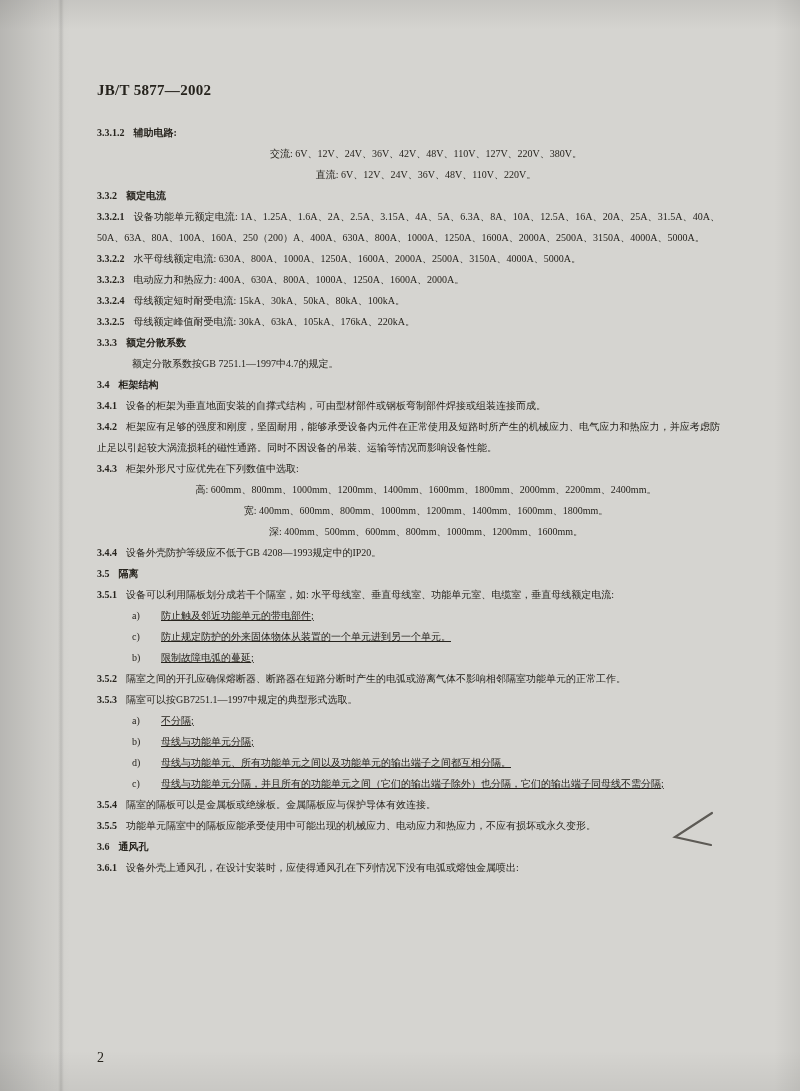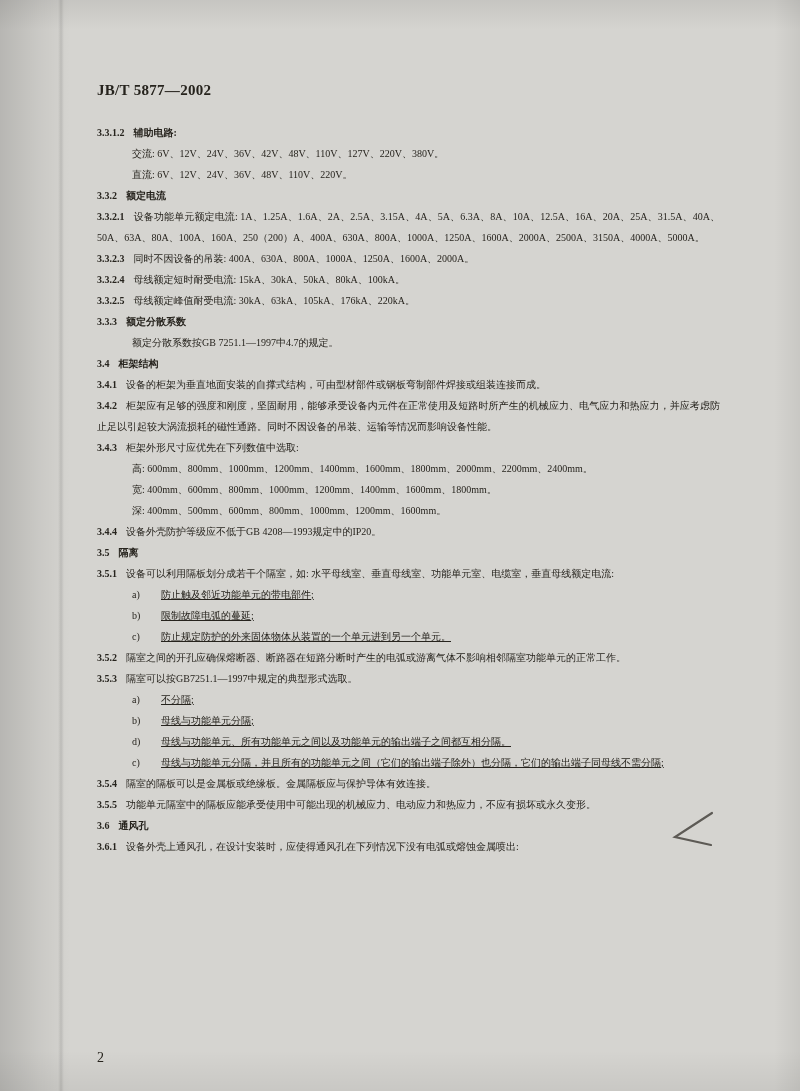--- a/index.html
+++ b/index.html
@@ -26,21 +26,21 @@
     font-weight:700; font-size:15px; letter-spacing:0.3px;text-align:center;
   }
   .content {
     position:absolute; left:97px; top:122px; width:623px;
     font-size:10px; line-height:21px;
     text-align:justify;
   }
   .para { margin:0; }
   .para .num { font-weight:700; margin-right:9px; white-space:nowrap; }
   .para.heading .txt, .para.clause-heading .txt { font-weight:700; }
-  .para.sub { padding-left:35px; text-align:left; }
+  .para.sub { padding-left:35px; text-align:center; }
   .para.indent { text-indent:35px; }
   .para.list { padding-left:64px;text-decoration:underline; }
   .para.list .num {
     font-weight:400; display:inline-block; width:29px; margin:0 0 0 -29px;
   }
   .page-number {
     position:absolute; left:97px; top:1050px;
     font-size:14px;
   }
   .scan-artifact {
@@ -54,38 +54,39 @@
 <div class="page">
 
   <div class="doc-header">JB/T 5877—2002</div>
 
   <div class="content">
       <p class="para clause-heading"><span class="num">3.3.1.2</span><span class="txt">辅助电路:</span></p>
       <p class="para sub"><span class="txt">交流: 6V、12V、24V、36V、42V、48V、110V、127V、220V、380V。</span></p>
       <p class="para sub"><span class="txt">直流: 6V、12V、24V、36V、48V、110V、220V。</span></p>
       <p class="para heading"><span class="num">3.3.2</span><span class="txt">额定电流</span></p>
       <p class="para clause"><span class="num">3.3.2.1</span><span class="txt">设备功能单元额定电流: 1A、1.25A、1.6A、2A、2.5A、3.15A、4A、5A、6.3A、8A、10A、12.5A、16A、20A、25A、31.5A、40A、50A、63A、80A、100A、160A、250（200）A、400A、630A、800A、1000A、1250A、1600A、2000A、2500A、3150A、4000A、5000A。</span></p>
-      <p class="para clause"><span class="num">3.3.2.3</span><span class="txt">同时不因设备的吊装: 400A、630A、800A、1000A、1250A、1600A、2000A。</span></p>
+      <p class="para clause"><span class="num">3.3.2.2</span><span class="txt">水平母线额定电流: 630A、800A、1000A、1250A、1600A、2000A、2500A、3150A、4000A、5000A。</span></p>
+      <p class="para clause"><span class="num">3.3.2.3</span><span class="txt">电动应力和热应力: 400A、630A、800A、1000A、1250A、1600A、2000A。</span></p>
       <p class="para clause"><span class="num">3.3.2.4</span><span class="txt">母线额定短时耐受电流: 15kA、30kA、50kA、80kA、100kA。</span></p>
       <p class="para clause"><span class="num">3.3.2.5</span><span class="txt">母线额定峰值耐受电流: 30kA、63kA、105kA、176kA、220kA。</span></p>
       <p class="para heading"><span class="num">3.3.3</span><span class="txt">额定分散系数</span></p>
       <p class="para indent"><span class="txt">额定分散系数按GB 7251.1—1997中4.7的规定。</span></p>
       <p class="para heading"><span class="num">3.4</span><span class="txt">柜架结构</span></p>
       <p class="para clause"><span class="num">3.4.1</span><span class="txt">设备的柜架为垂直地面安装的自撑式结构，可由型材部件或钢板弯制部件焊接或组装连接而成。</span></p>
       <p class="para clause"><span class="num">3.4.2</span><span class="txt">柜架应有足够的强度和刚度，坚固耐用，能够承受设备内元件在正常使用及短路时所产生的机械应力、电气应力和热应力，并应考虑防止足以引起较大涡流损耗的磁性通路。同时不因设备的吊装、运输等情况而影响设备性能。</span></p>
       <p class="para clause"><span class="num">3.4.3</span><span class="txt">柜架外形尺寸应优先在下列数值中选取:</span></p>
       <p class="para sub"><span class="txt">高: 600mm、800mm、1000mm、1200mm、1400mm、1600mm、1800mm、2000mm、2200mm、2400mm。</span></p>
       <p class="para sub"><span class="txt">宽: 400mm、600mm、800mm、1000mm、1200mm、1400mm、1600mm、1800mm。</span></p>
       <p class="para sub"><span class="txt">深: 400mm、500mm、600mm、800mm、1000mm、1200mm、1600mm。</span></p>
       <p class="para clause"><span class="num">3.4.4</span><span class="txt">设备外壳防护等级应不低于GB 4208—1993规定中的IP20。</span></p>
       <p class="para heading"><span class="num">3.5</span><span class="txt">隔离</span></p>
       <p class="para clause"><span class="num">3.5.1</span><span class="txt">设备可以利用隔板划分成若干个隔室，如: 水平母线室、垂直母线室、功能单元室、电缆室，垂直母线额定电流:</span></p>
       <p class="para list"><span class="num">a)</span><span class="txt">防止触及邻近功能单元的带电部件;</span></p>
+      <p class="para list"><span class="num">c)</span><span class="txt">防止规定防护的外来固体物体从装置的一个单元进到另一个单元。</span></p>
       <p class="para list"><span class="num">b)</span><span class="txt">限制故障电弧的蔓延;</span></p>
-      <p class="para list"><span class="num">c)</span><span class="txt">防止规定防护的外来固体物体从装置的一个单元进到另一个单元。</span></p>
       <p class="para clause"><span class="num">3.5.2</span><span class="txt">隔室之间的开孔应确保熔断器、断路器在短路分断时产生的电弧或游离气体不影响相邻隔室功能单元的正常工作。</span></p>
       <p class="para clause"><span class="num">3.5.3</span><span class="txt">隔室可以按GB7251.1—1997中规定的典型形式选取。</span></p>
       <p class="para list"><span class="num">a)</span><span class="txt">不分隔;</span></p>
       <p class="para list"><span class="num">b)</span><span class="txt">母线与功能单元分隔;</span></p>
       <p class="para list"><span class="num">d)</span><span class="txt">母线与功能单元、所有功能单元之间以及功能单元的输出端子之间都互相分隔。</span></p>
       <p class="para list"><span class="num">c)</span><span class="txt">母线与功能单元分隔，并且所有的功能单元之间（它们的输出端子除外）也分隔，它们的输出端子同母线不需分隔;</span></p>
       <p class="para clause"><span class="num">3.5.4</span><span class="txt">隔室的隔板可以是金属板或绝缘板。金属隔板应与保护导体有效连接。</span></p>
       <p class="para clause"><span class="num">3.5.5</span><span class="txt">功能单元隔室中的隔板应能承受使用中可能出现的机械应力、电动应力和热应力，不应有损坏或永久变形。</span></p>
       <p class="para heading"><span class="num">3.6</span><span class="txt">通风孔</span></p>
       <p class="para clause"><span class="num">3.6.1</span><span class="txt">设备外壳上通风孔，在设计安装时，应使得通风孔在下列情况下没有电弧或熔蚀金属喷出:</span></p>

